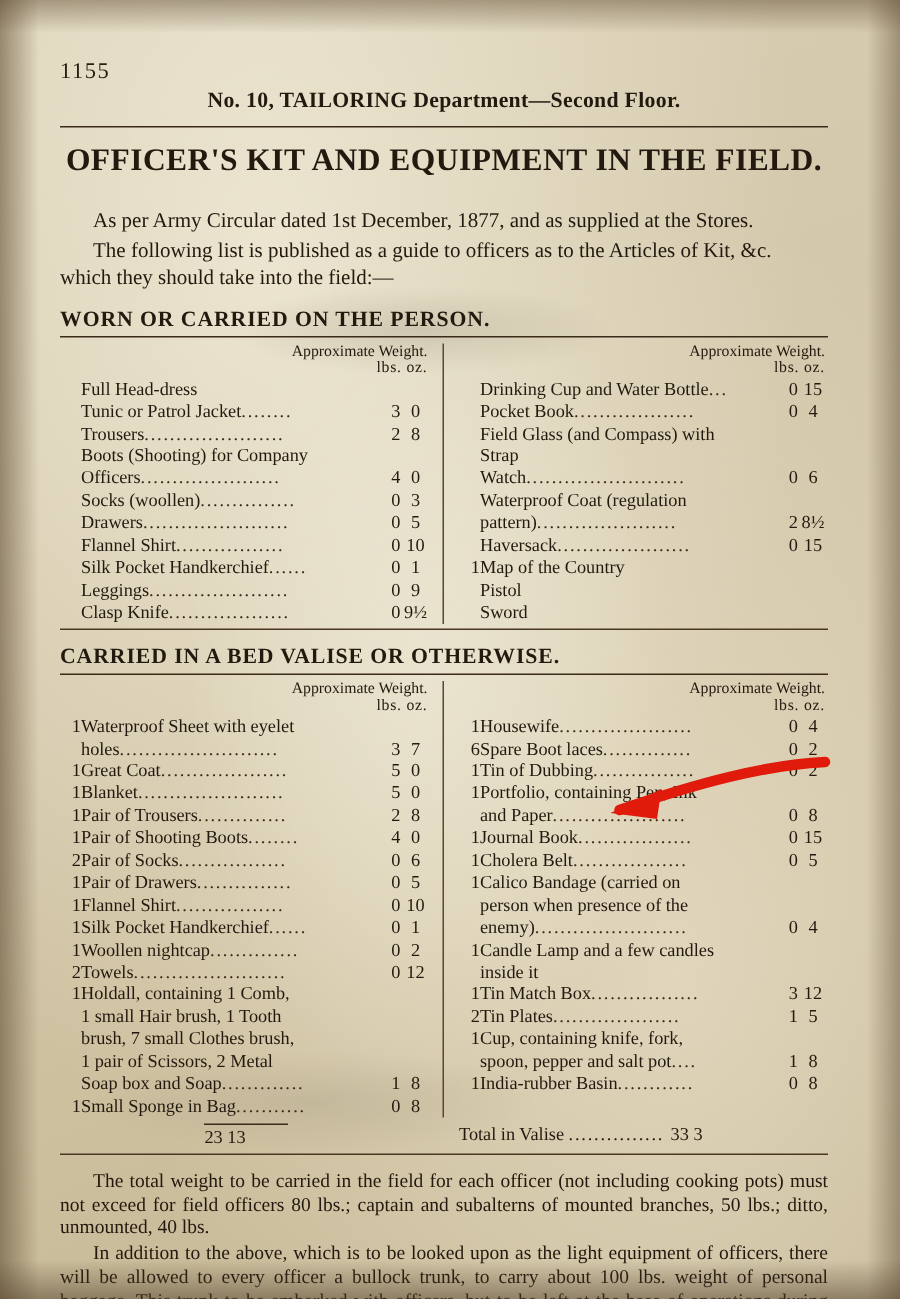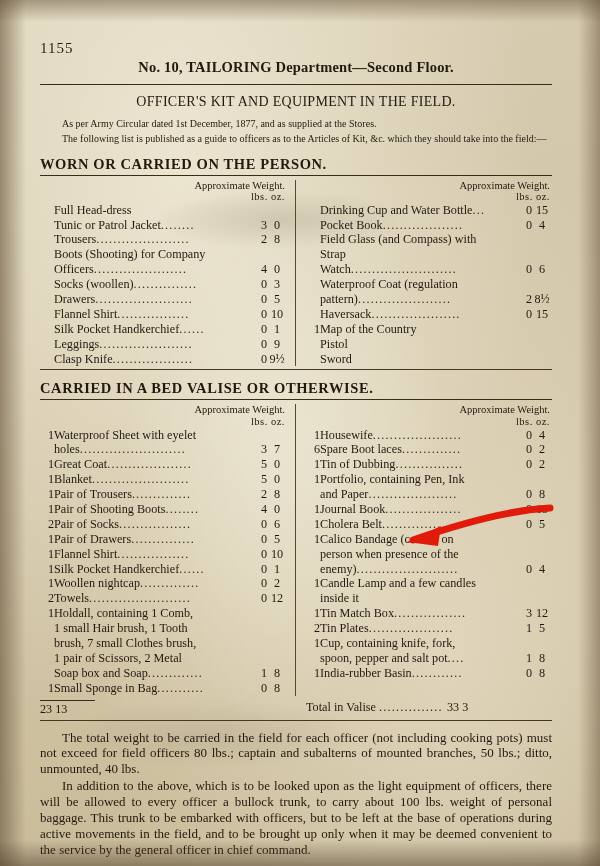--- a/index.html
+++ b/index.html
@@ -82,27 +82,27 @@
   }
   .rule {
     border-bottom: 1.4px solid #3a2a18;
     margin: 3px 0 9px 0;
   }
   .rule.thin {
     border-bottom: 1px solid #4a3722;
   }
   .title {
     text-align: center;
-    font-weight: normal;
+    font-weight: bold;
+    font-size: 21px;
+    letter-spacing: 0.3px;
+    margin: 4px 0 20px 0;
+  }
+  .intro {
     font-size: 14px;
-    letter-spacing: 0.3px;
-    margin: 4px 0 8px 0;
-  }
-  .intro {
-    font-size: 10px;
     line-height: 1.28;
     text-align: left;
   }
   .intro p {
     margin: 0 0 2px 0;
   }
   .indent1 { text-indent: 22px; }
   .section-head {
     font-weight: bold;
     font-size: 14.5px;
@@ -175,21 +175,21 @@
   .totals {
     display: flex;
     width: 100%;
     margin-top: 4px;
     font-size: 12.2px;
   }
   .tot-left {
     width: 50%;
     box-sizing: border-box;
     padding-right: 8px;
-    text-align: left;
+    text-align: center;
     text-decoration: underline;
   }
   .tot-left .nums {
     display: inline-block;
     padding-right: 28px;
     border-top: 1px solid #3a2a18;
     padding-top: 1px;
   }
   .tot-right {
     width: 50%;

